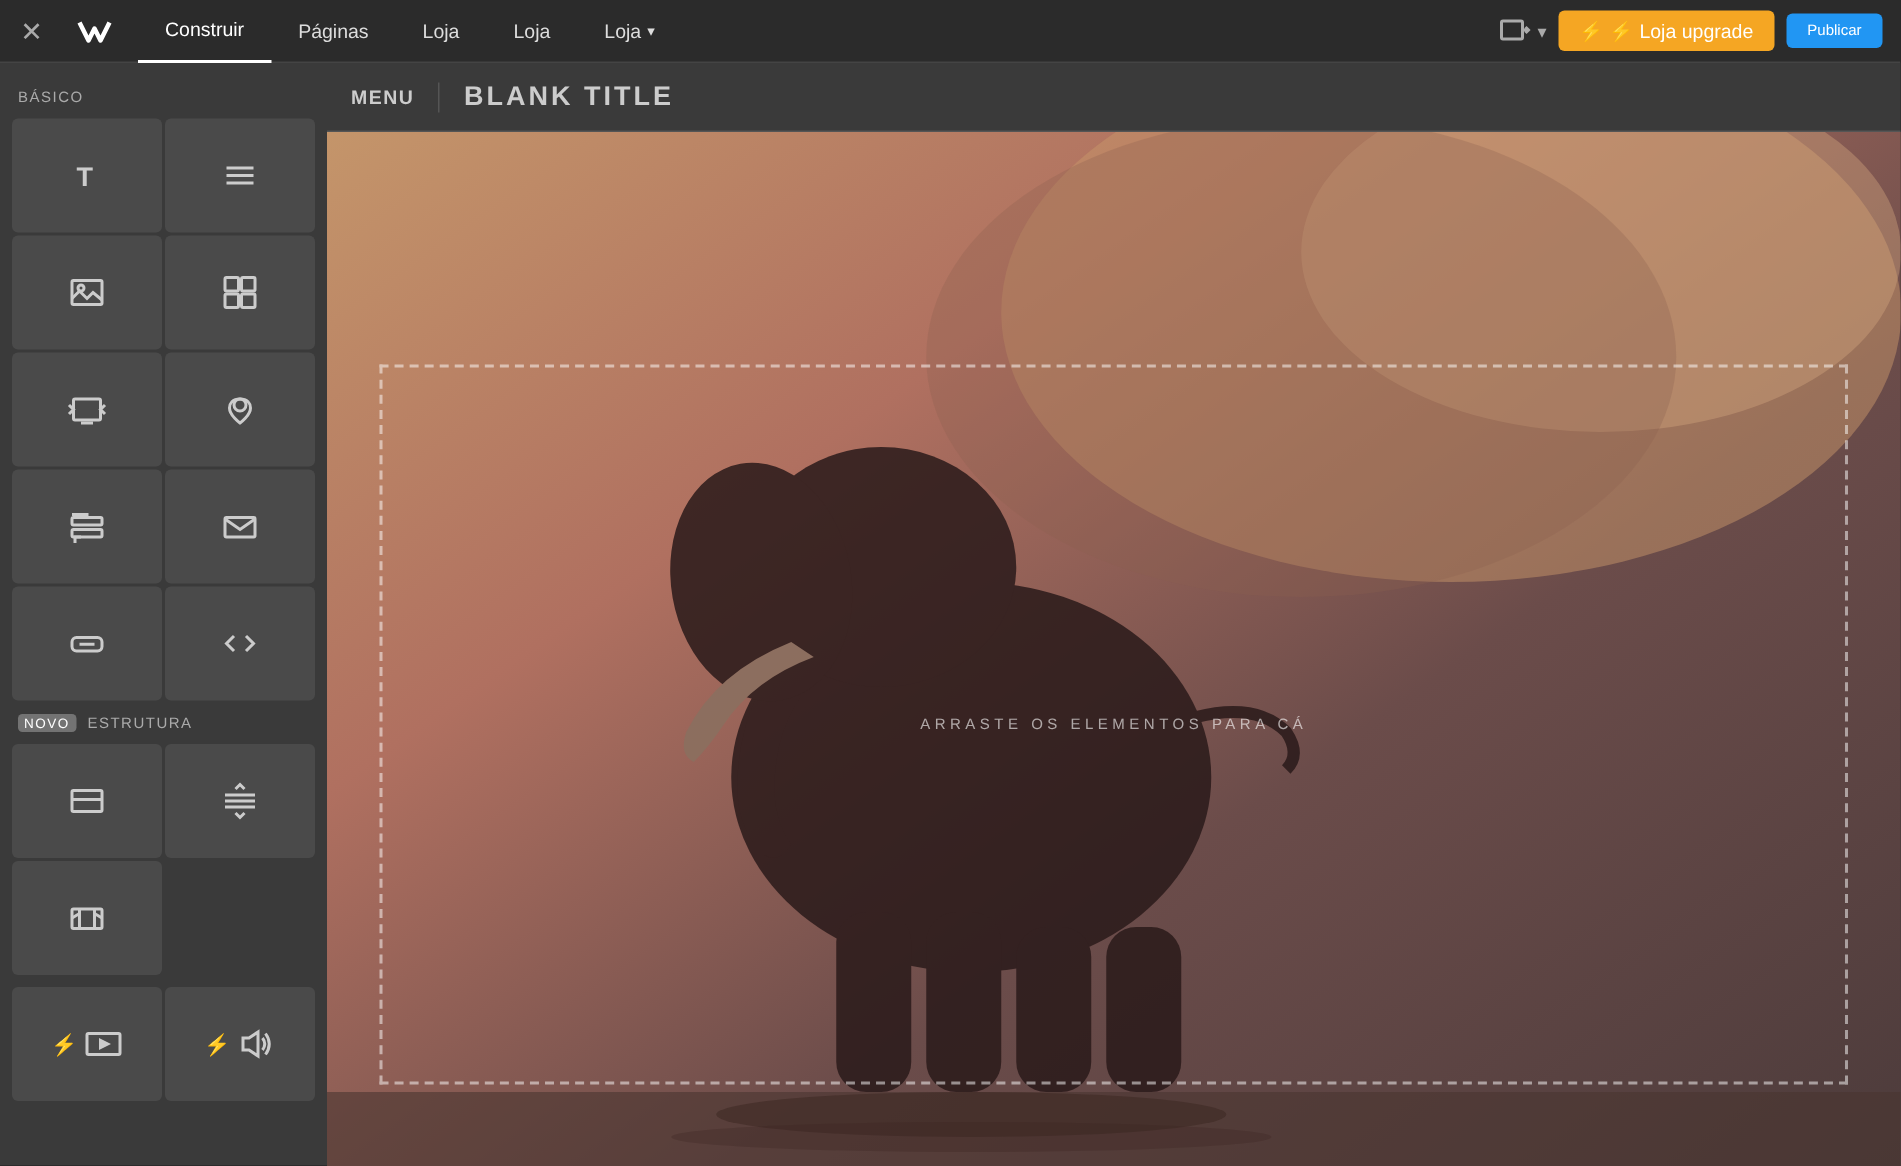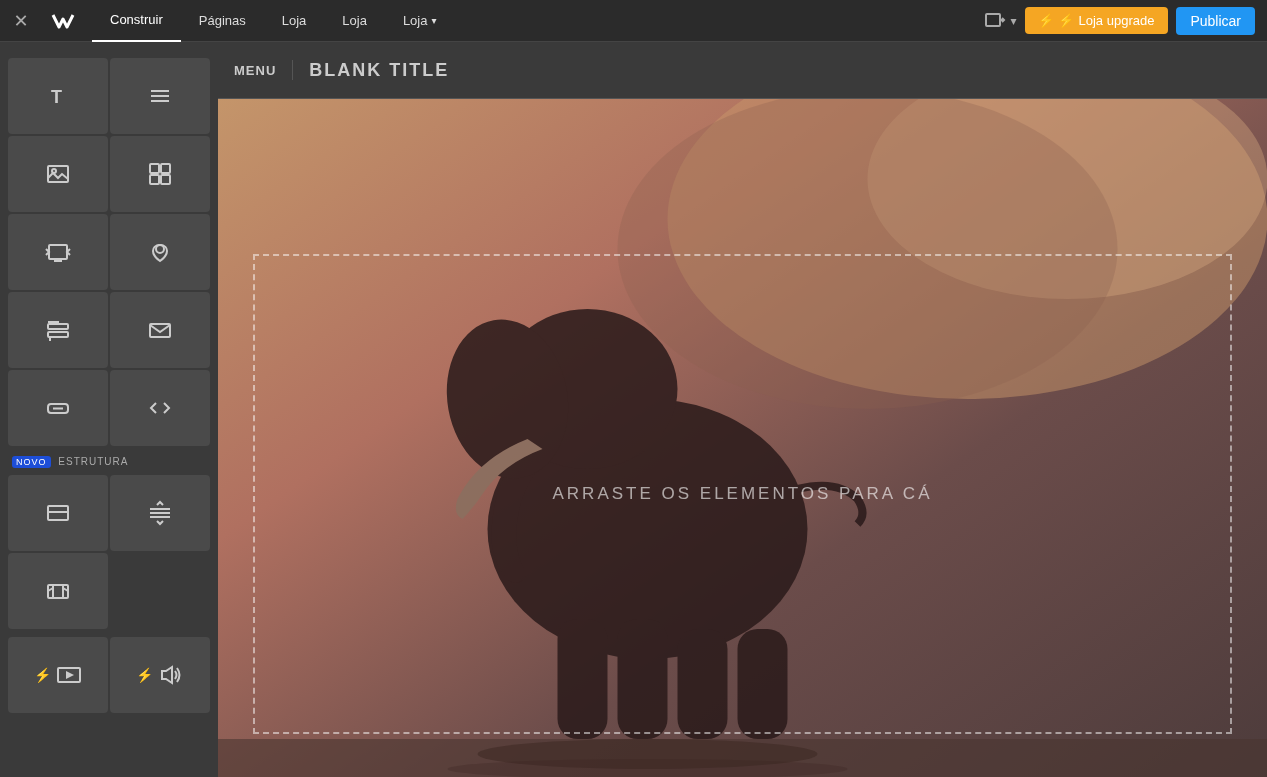--- a/index.html
+++ b/index.html
@@ -31,21 +31,21 @@
     .top-nav .nav-tab .arrow { font-size: 10px; margin-left: 4px; }
     .top-nav .right-actions {
       margin-left: auto; display: flex; align-items: center; gap: 8px; padding-right: 12px;
     }
     .btn-upgrade {
       background: #f5a623; color: #fff; border: none; padding: 6px 14px;
       border-radius: 4px; font-size: 13px; cursor: pointer; display: flex; align-items: center; gap: 4px;
     }
     .btn-publish {
       background: #2196f3; color: #fff; border: none; padding: 6px 14px;
-      border-radius: 4px; font-size: 14px; cursor: pointer;
+      border-radius: 4px; font-size: 10px; cursor: pointer;
     }
     .device-icon {
       color: #aaa; font-size: 16px; cursor: pointer; display: flex; align-items: center; gap: 4px;
     }
 
     
     .main-area {
       display: flex; flex: 1; overflow: hidden;
     }
 
@@ -53,38 +53,38 @@
     .sidebar {
       width: 218px; min-width: 218px; background: #3a3a3a;
       display: flex; flex-direction: column; padding: 12px 0;
       overflow-y: auto;
     }
     .section-label {
       color: #aaa; font-size: 10px; letter-spacing: 1px; padding: 6px 12px 4px 12px;
       text-transform: uppercase;
     }
     .section-label .badge-novo {
-      background: #1d4ed8; color: #fff; font-size: 9px; padding: 1px 4px;
+      background: #737373; color: #fff; font-size: 9px; padding: 1px 4px;
       border-radius: 3px; margin-right: 4px;
     }
     .widget-grid {
       display: grid; grid-template-columns: 1fr 1fr; gap: 2px; padding: 4px 8px;
     }
     .widget-item {
       background: #4a4a4a; border-radius: 4px; height: 76px;
       display: flex; align-items: center; justify-content: center;
       cursor: pointer; color: #ccc; font-size: 22px;
     }
 
     
     .canvas-area {
       flex: 1; overflow: auto; position: relative;
     }
     .canvas-header {
-      background: #3a3a3a; height: 57px; display: flex; align-items: center;
+      background: #3a3a3a; height: 46px; display: flex; align-items: center;
       padding: 0 16px; gap: 16px; border-bottom: 1px solid #555;
     }
     .canvas-header .menu-label {
       color: #ccc; font-size: 13px; font-weight: bold; letter-spacing: 1px;
     }
     .canvas-header .page-title {
       color: #ccc; font-size: 18px; letter-spacing: 2px; font-weight: bold;
       text-transform: uppercase;
     }
     .canvas-header .separator {
@@ -107,21 +107,21 @@
       pointer-events: none;
     }
 
     .drop-zone {
       position: absolute;
       top: 155px; left: 35px; right: 35px; bottom: 100px;
       border: 2px dashed rgba(255,255,255,0.5);
       display: flex; align-items: center; justify-content: center;
     }
     .drop-zone-text {
-      color: rgba(255,255,255,0.6); font-size: 17px; letter-spacing: 3px;
+      color: rgba(255,255,255,0.6); font-size: 10px; letter-spacing: 3px;
       text-transform: uppercase;
     }
 
     
     .svg-icon { width: 26px; height: 26px; fill: none; stroke: #ccc; stroke-width: 2; }
   </style>
 </head>
 <body>
 
 <div class="top-nav">
@@ -164,20 +164,23 @@
     <button class="btn-publish">
       <span>Publicar</span>
     </button>
   </div>
 </div>
 
 <div class="main-area">
 
   <div class="sidebar">
 
+    <div class="section-label">
+      <span>BÁSICO</span>
+    </div>
     <div class="widget-grid">
 
       <div class="widget-item">
         <svg class="svg-icon" viewBox="0 0 26 26">
             <text x="6" y="20" font-size="18" fill="#ccc" stroke="none" font-family="Arial" font-weight="bold">T</text>
           </svg>
       </div>
 
       <div class="widget-item">
         <svg class="svg-icon" viewBox="0 0 26 26" stroke="#ccc" stroke-width="2.5">

